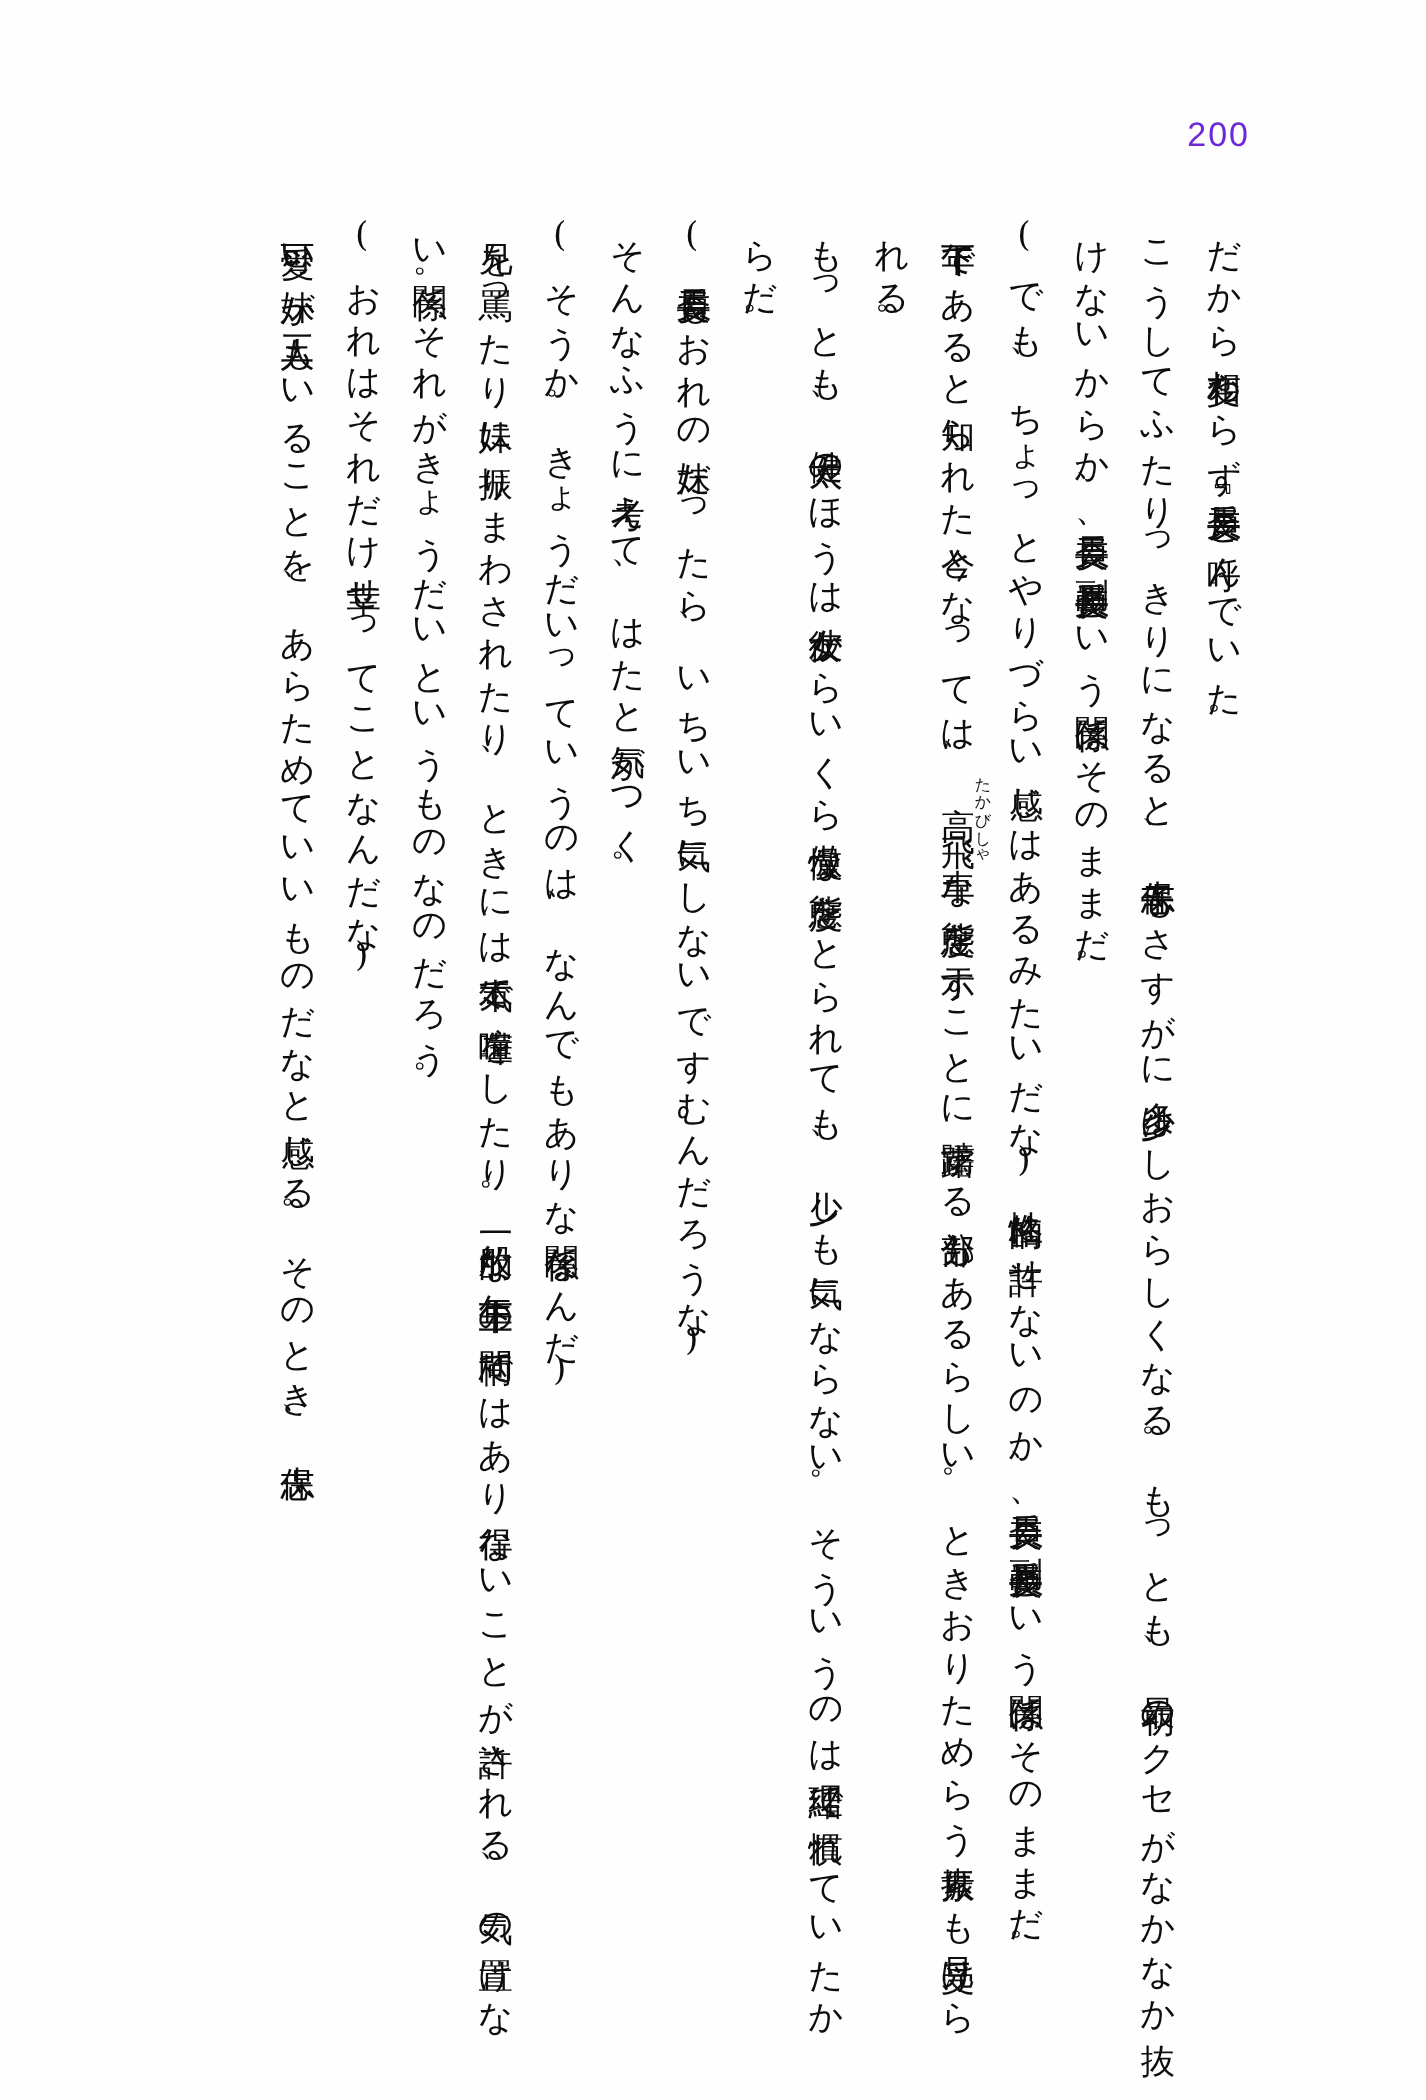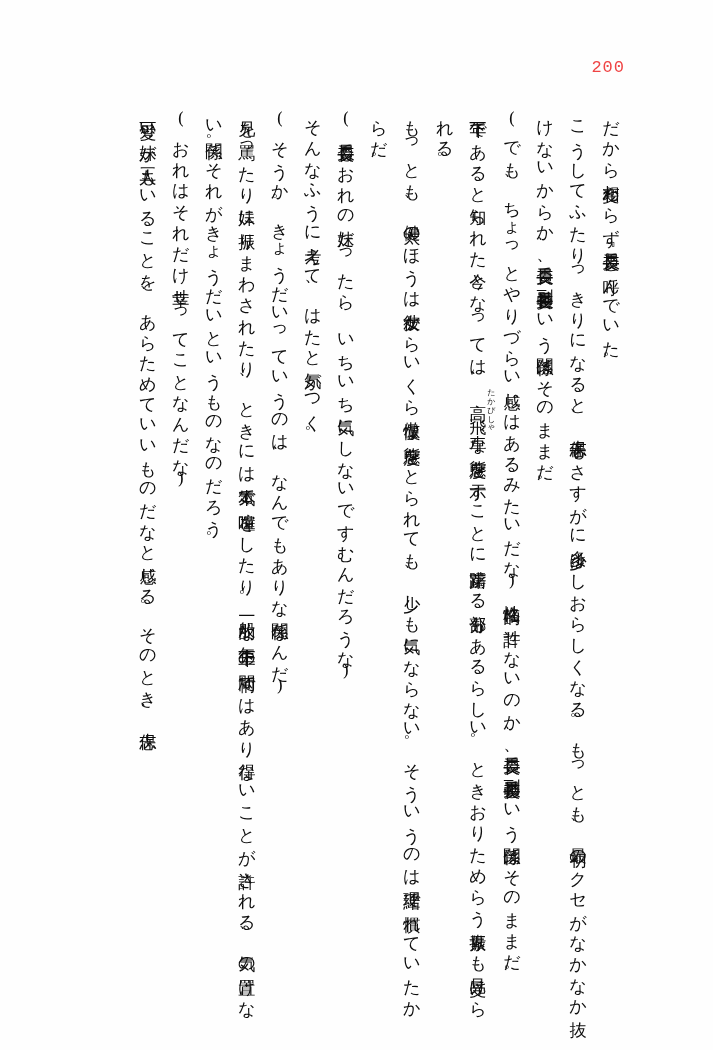--- a/index.html
+++ b/index.html
@@ -19,22 +19,22 @@
     position: absolute;
     inset: 0;
     background: #fefefe;
   }
   .page-number {
     position: absolute;
     top: 58px;
     right: 88px;
     font-size: 17px;
     letter-spacing: 1px;
-    color: #ef4444;
-    font-family: Liberation Mono, monospace;
+    color: #6d28d9;
+    font-family: Liberation Sans, sans-serif;
   }
   .body-text {
     position: absolute;
     top: 108px;
     right: 86px;
     left: 56px;
     bottom: 40px;
     writing-mode: vertical-rl;
     text-orientation: upright;
     font-size: 17.2px;

